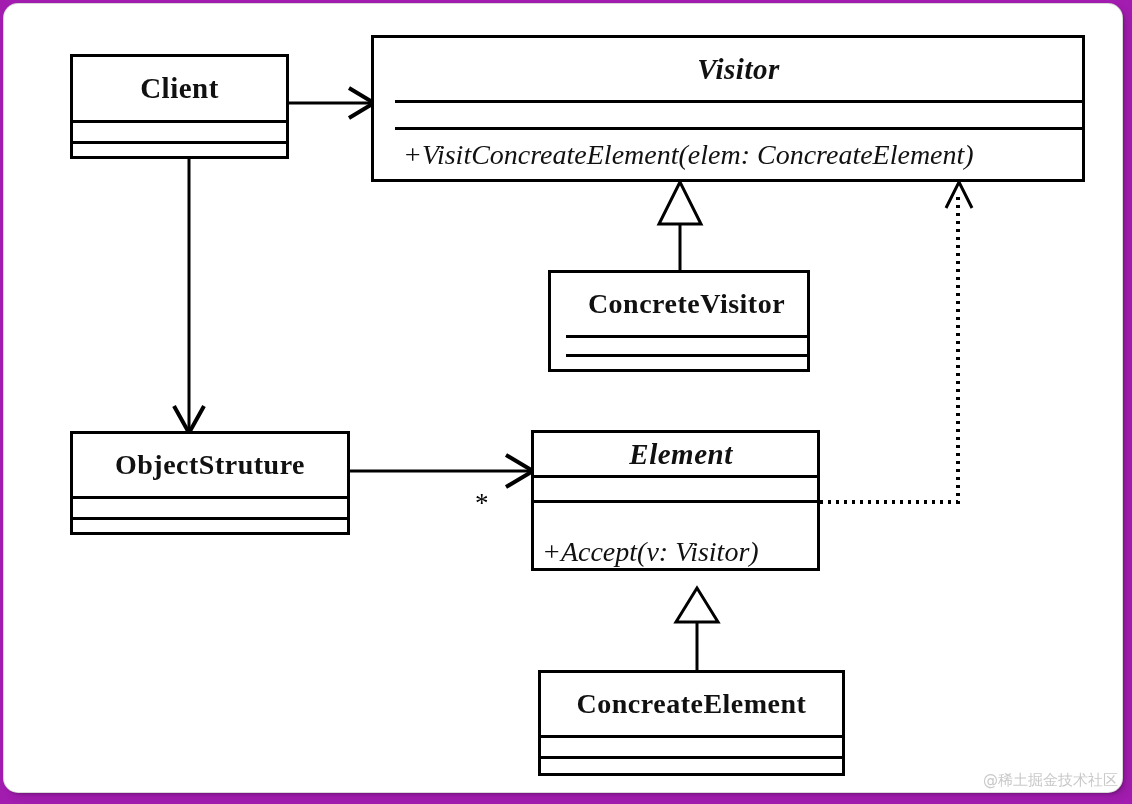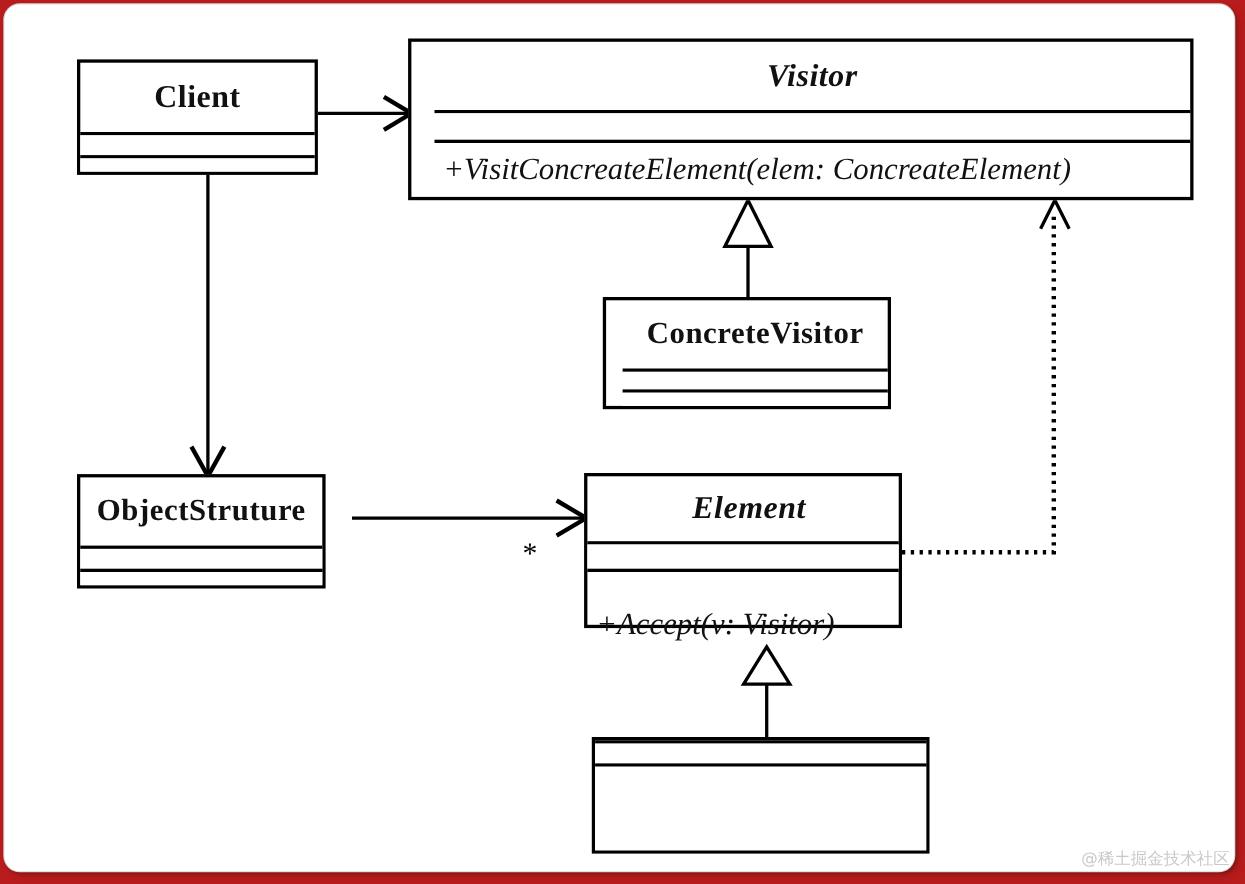--- a/index.html
+++ b/index.html
@@ -8,21 +8,21 @@
     padding: 0;
     background: #ffffff;
   }
   body {
     font-family: "Liberation Serif", "DejaVu Serif", serif;
   }
   #canvas {
     position: relative;
     width: 1132px;
     height: 804px;
-    background: #b91c1c;
+    background: #a21caf;
     overflow: hidden;
   }
   
   #frame {
     position: absolute;
     left: 4px;
     top: 4px;
     width: 1118px;
     height: 788px;
     border-radius: 14px;
@@ -158,39 +158,40 @@
   </div>
 
   <div class="umlbox" style="left:548px; top:270px; width:262px; height:102px;padding-left:15px;">
     <div class="cname" style="height:62px; font-size:28px;">ConcreteVisitor</div>
     <div class="divider"></div>
     <div class="compartment" style="height:16px;"></div>
     <div class="divider"></div>
     <div class="compartment" style="flex:1;"></div>
   </div>
 
-  <div class="umlbox" style="left:70px; top:431px; width:226px; height:104px;">
+  <div class="umlbox" style="left:70px; top:431px; width:280px; height:104px;">
     <div class="cname" style="height:62px; font-size:28px;">ObjectStruture</div>
     <div class="divider"></div>
     <div class="compartment" style="height:18px;"></div>
     <div class="divider"></div>
     <div class="compartment" style="flex:1;"></div>
   </div>
 
   <div class="mult" style="left:475px; top:490px;">*</div>
 
   <div class="umlbox" style="left:531px; top:430px; width:289px; height:141px;">
-    <div class="cname abstract" style="height:59px; font-size:29px;padding-left:11px;">Element</div>
+    <div class="cname abstract" style="height:42px; font-size:29px;padding-left:11px;">Element</div>
     <div class="divider"></div>
     <div class="compartment" style="height:22px;"></div>
     <div class="divider"></div>
     <div class="method" style="flex:1; font-size:28px;margin-top:32px;">+Accept(v: Visitor)</div>
   </div>
 
   <div class="umlbox" style="left:538px; top:670px; width:307px; height:106px;">
+    <div class="cname" style="height:62px; font-size:28px;">ConcreateElement</div>
     <div class="divider"></div>
     <div class="compartment" style="height:18px;"></div>
     <div class="divider"></div>
     <div class="compartment" style="flex:1;"></div>
   </div>
 
   <div id="watermark">@稀土掘金技术社区</div>
 
 </div>
 

